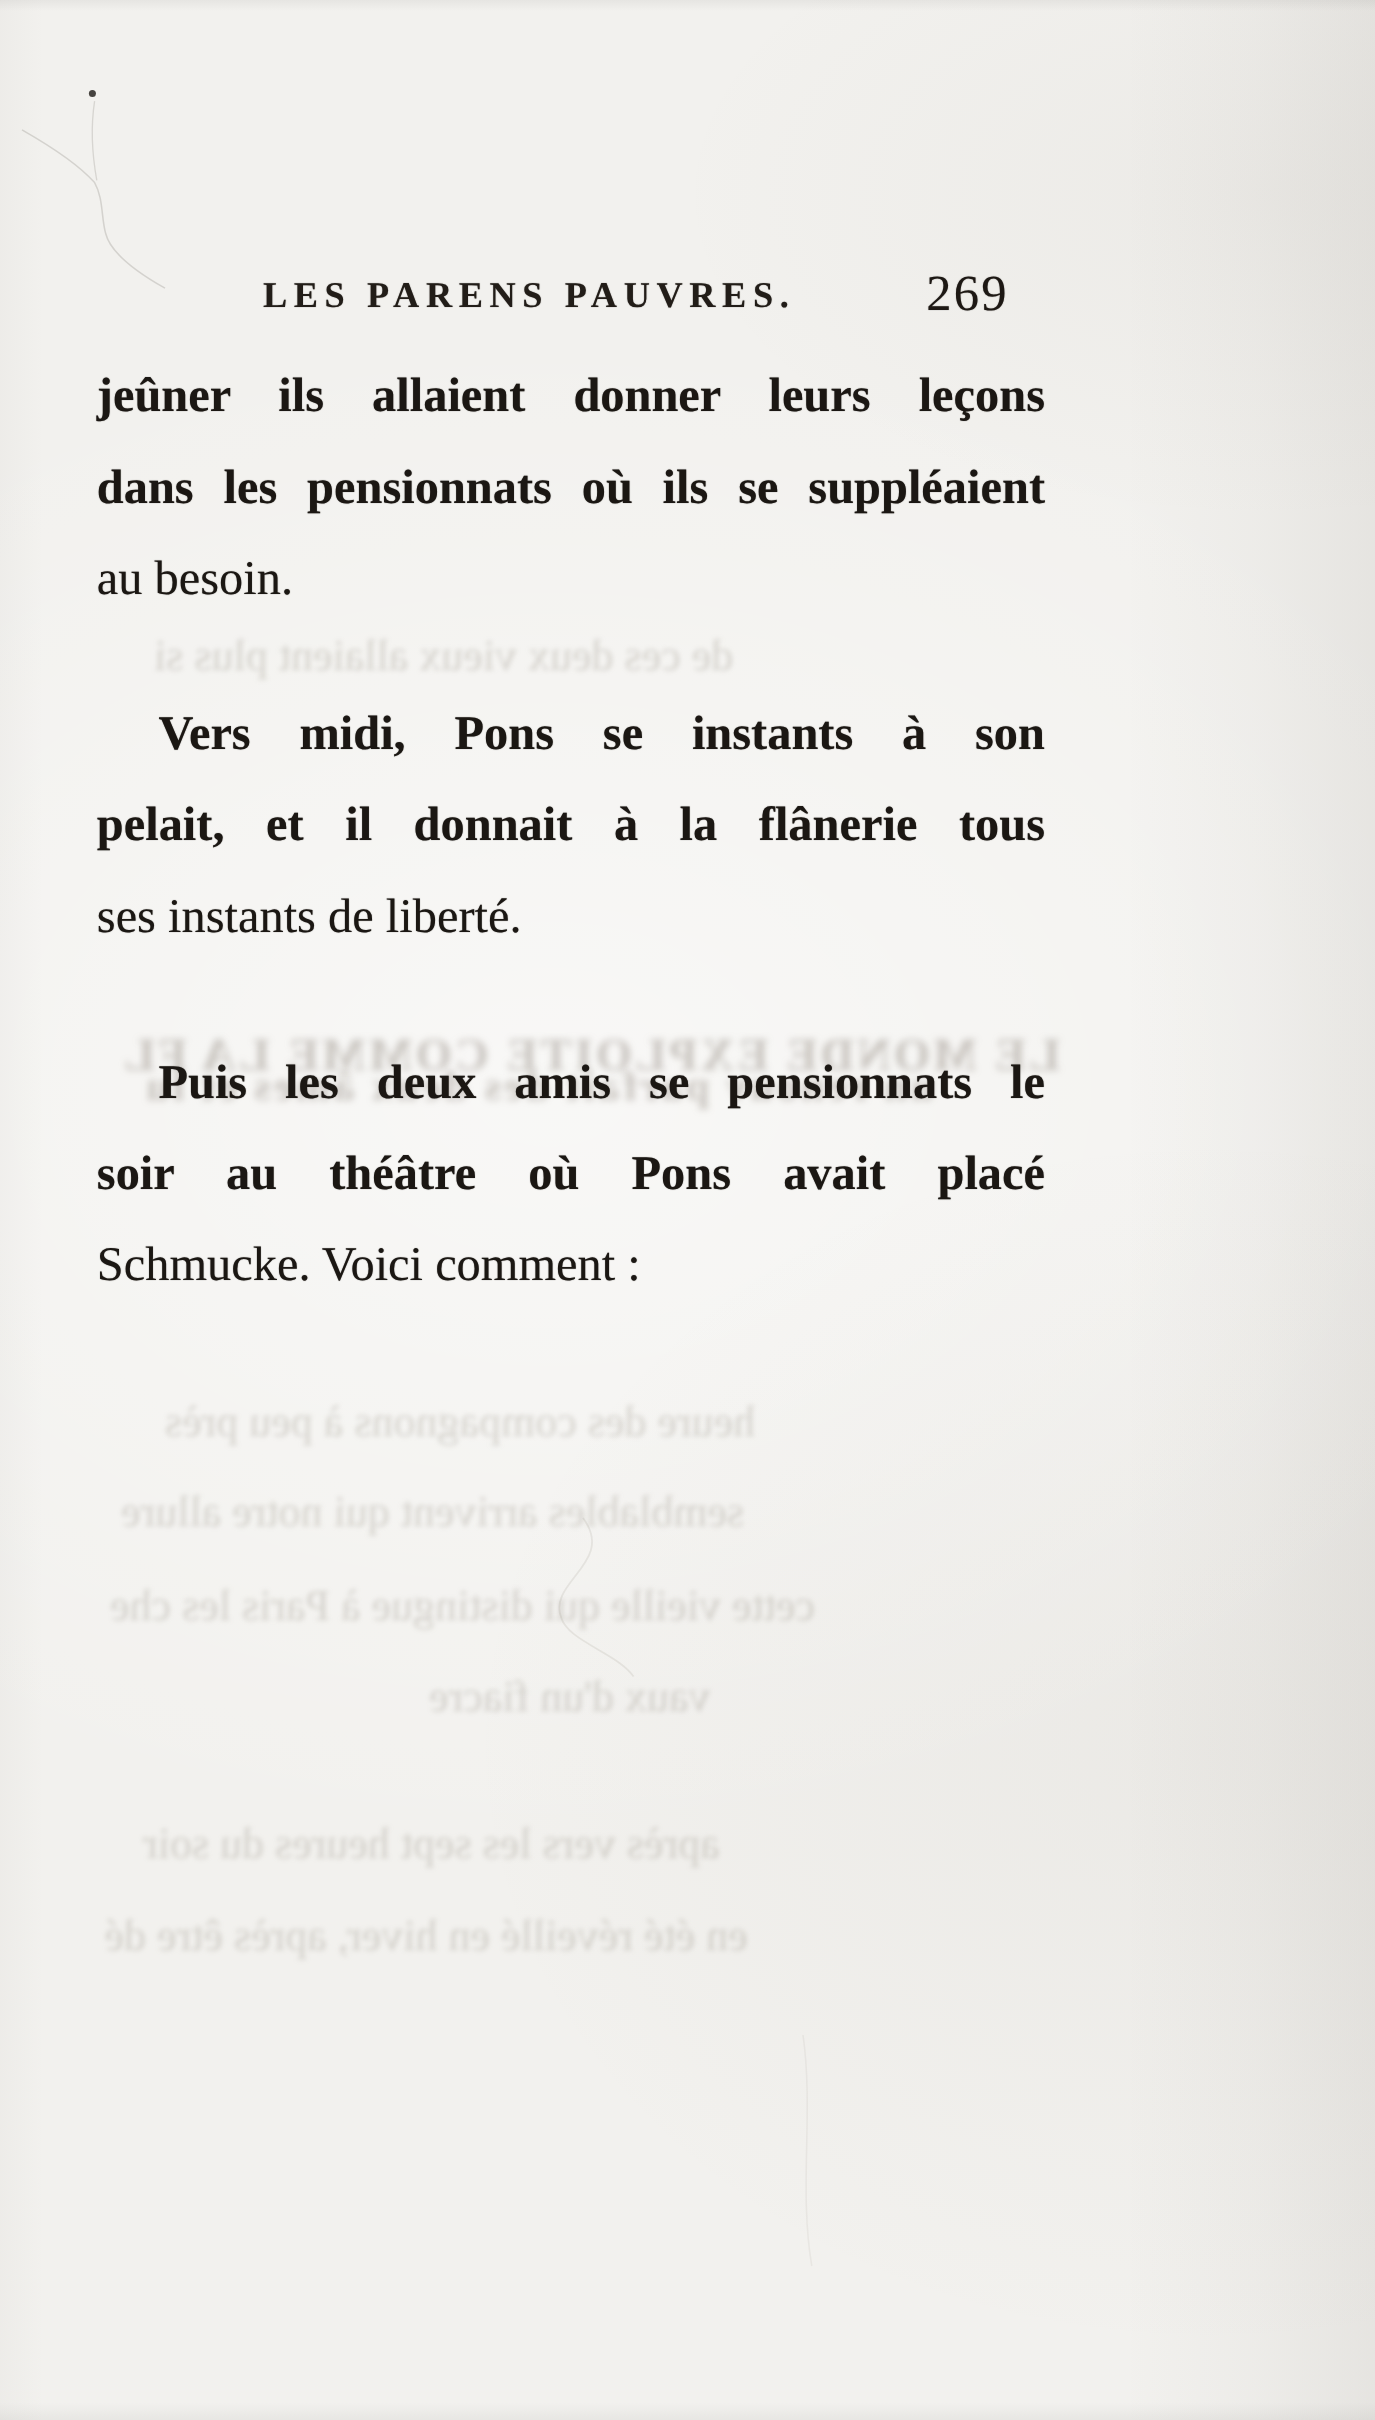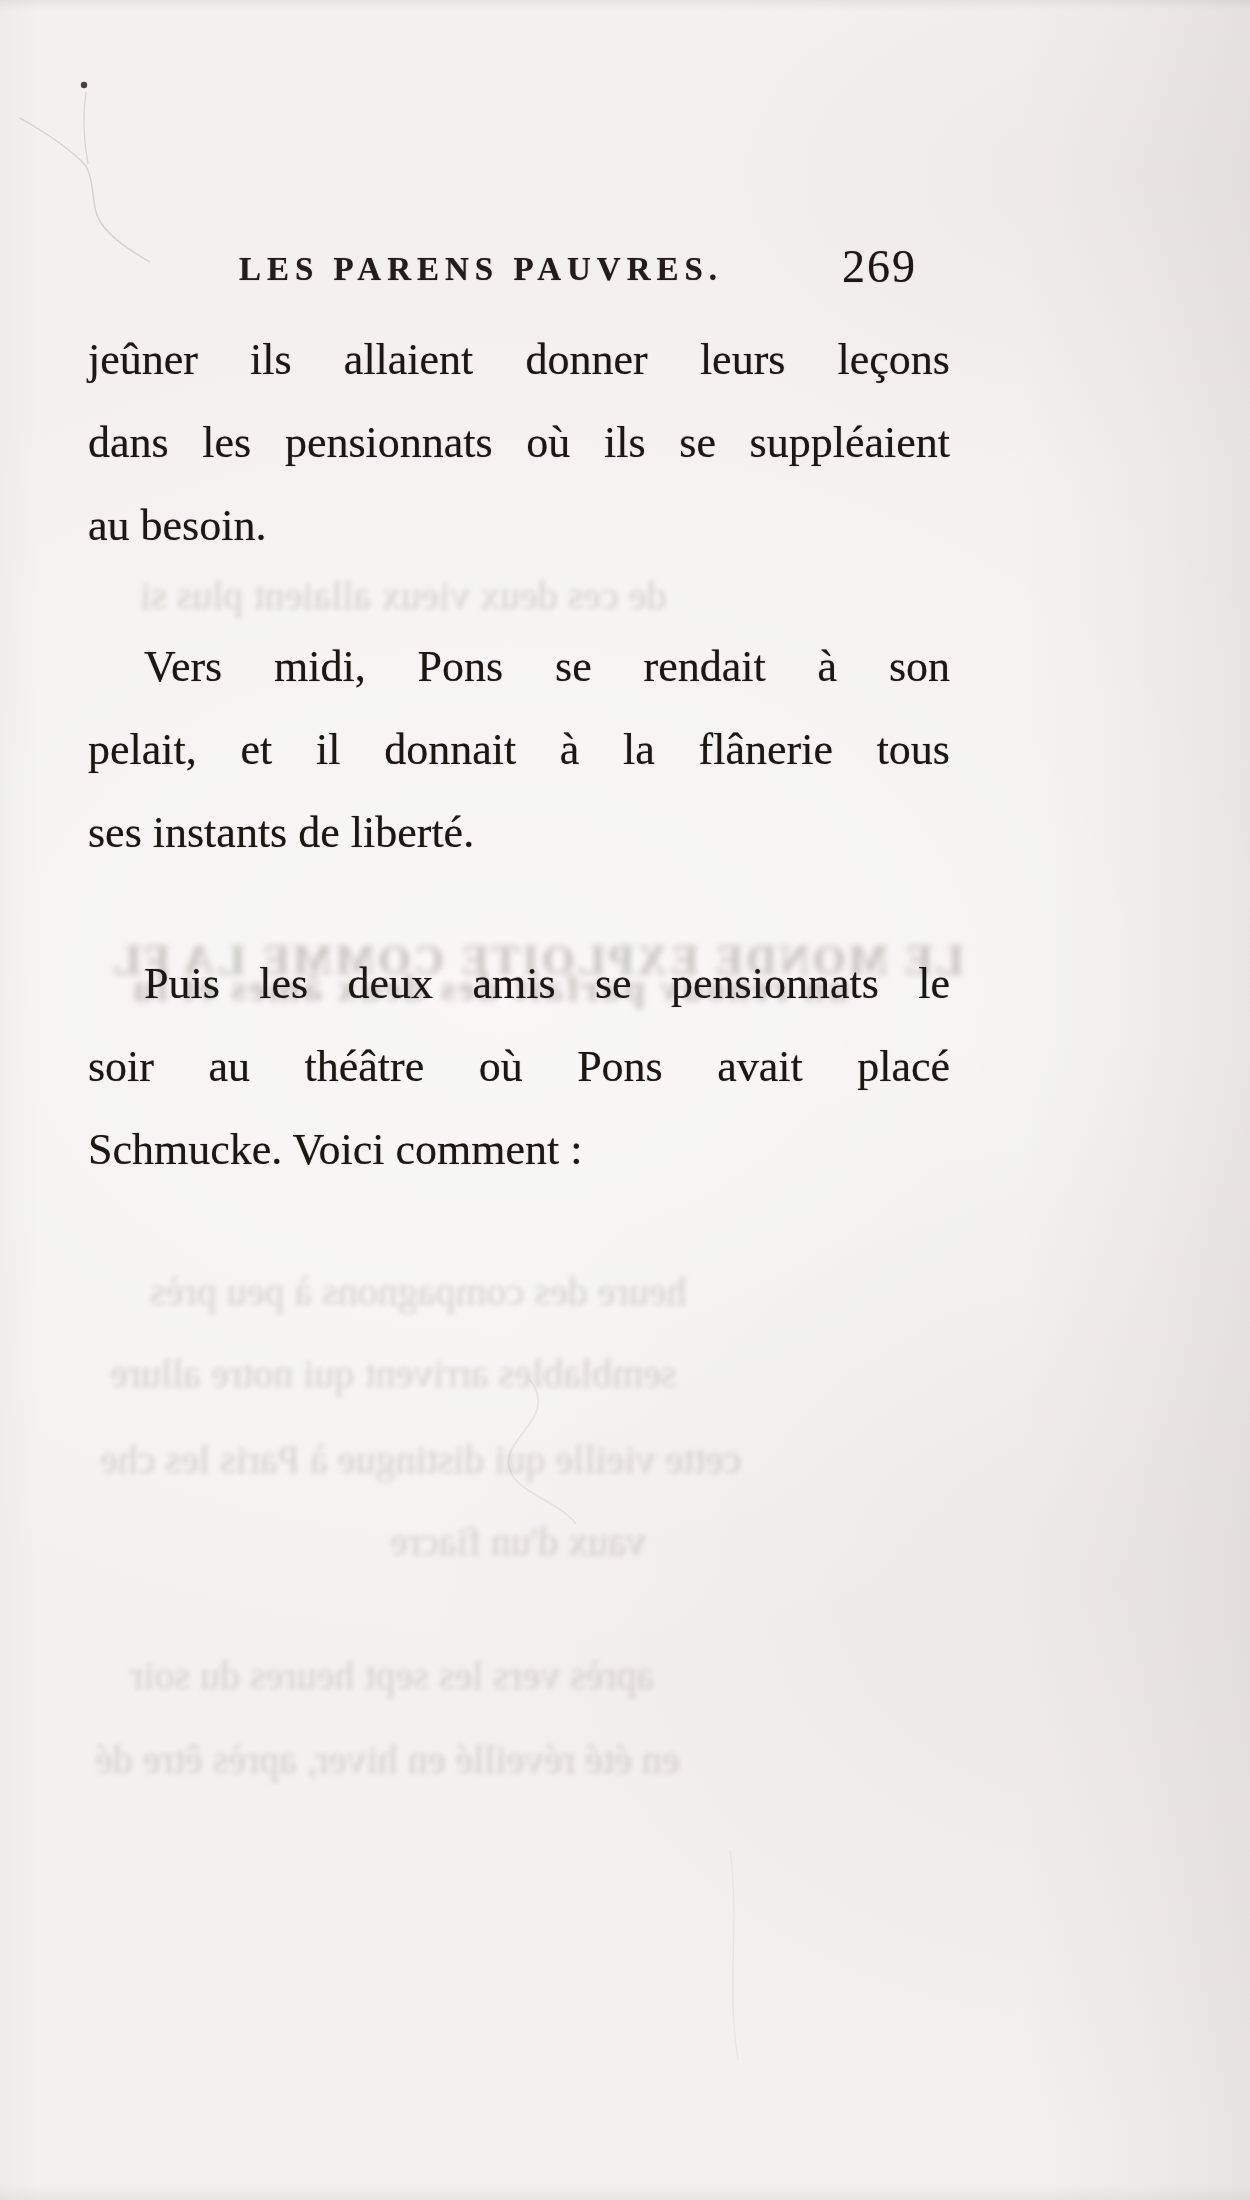--- a/index.html
+++ b/index.html
@@ -29,21 +29,21 @@
     font-size:46px;color:#1d1814;letter-spacing:2px;
     text-shadow:0 0 1px rgba(34,29,24,0.5);
   }
   
   .bodycol{
     position:absolute;left:88px;top:318px;width:862px;
     font-size:44px;line-height:83px;color:#1b1713;
     text-shadow:0 0 1px rgba(27,23,19,0.55);
   }
   .line{white-space:normal;}
-  .j{text-align:justify;text-align-last:justify;}
+  .j{text-align:justify;text-align-last:justify;font-weight:bold;}
   .ind{text-indent:56px;}
   .gap1{margin-top:58px;}
   .gap2{margin-top:68px;}
   
   .bleed{
     position:absolute;transform:scaleX(-1);
     filter:blur(2.6px);
     color:rgba(125,114,100,0.26);
     font-size:40px;white-space:nowrap;pointer-events:none;
   }
@@ -76,21 +76,21 @@
   <div class="bleed" style="left:130px;top:1652px;">après vers les sept heures du soir</div>
   <div class="bleed" style="left:95px;top:1736px;">en été réveillé en hiver, après être dé</div>
 
   <div class="runhead-title">LES PARENS PAUVRES.</div>
   <div class="runhead-page">269</div>
 
   <div class="bodycol">
     <div class="line j">jeûner ils allaient donner leurs leçons</div>
     <div class="line j">dans les pensionnats où ils se suppléaient</div>
     <div class="line">au besoin.</div>
-    <div class="line j ind gap1">Vers midi, Pons se rendait à son</div>
+    <div class="line j ind gap1">Vers midi, Pons se instants à son</div>
     <div class="line j">pelait, et il donnait à la flânerie tous</div>
     <div class="line">ses instants de liberté.</div>
     <div class="line j ind gap2">Puis les deux amis se pensionnats le</div>
     <div class="line j">soir au théâtre où Pons avait placé</div>
     <div class="line">Schmucke. Voici comment :</div>
   </div>
 
 </div>
 
 </body></html>

